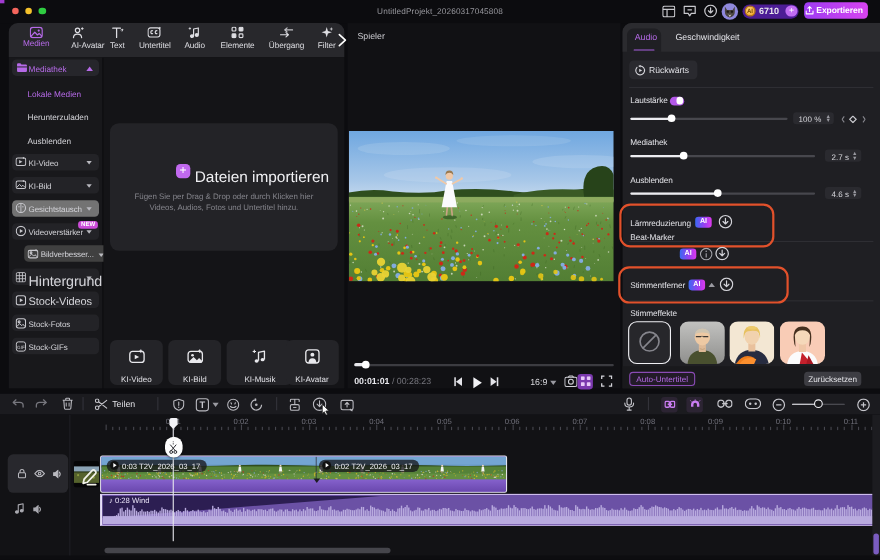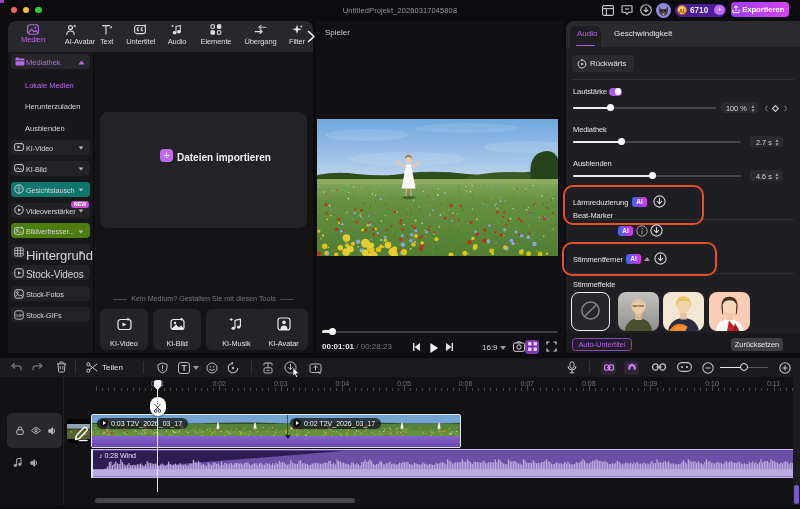--- a/index.html
+++ b/index.html
@@ -153,21 +153,21 @@
             <rect x="0.6" y="1.6" width="8.8" height="6.8" rx="1.6"></rect>
             <path d="M1.4 7.2 L3.8 4.6 L5.6 6.6 L6.8 5.4 L8.6 7.2" stroke-width="0.9"></path>
             <path d="M7.4 0.8 v1.6 M6.6 1.6 h1.6" stroke-width="0.7"></path>
           </svg>
         </span>
         <span class="abs" style="left:15px;top:4px;font-size:7.3px;color:#d4d4d9;white-space:nowrap;letter-spacing:-0.1px">KI-Bild</span>
         <svg class="abs" style="right:6px;top:6.5px" width="6" height="4" viewBox="0 0 7 5" fill="#b9b9bf">
           <path d="M0.5 0.5 L3.5 4.5 L6.5 0.5 Z"></path>
         </svg>
       </div>
-      <div class="abs" style="left:3px;top:129.6px;width:79px;height:15px;background:#0f766e;border-radius:4px">
+      <div class="abs" style="left:3px;top:129.6px;width:79px;height:15px;background:#737373;border-radius:4px">
         <span class="abs" style="left:3px;top:2.5px">
           <svg width="10" height="10" viewBox="0 0 10 10" fill="none" stroke="#c9c9ce" stroke-width="1">
             <circle cx="5" cy="5" r="4.2"></circle>
             <path d="M5 0.8 v8.4" stroke-width="0.8"></path>
             <path d="M2.6 4 h1.2 M6.2 4 h1.2" stroke-width="0.9"></path>
           </svg>
         </span>
         <span class="abs" style="left:15px;top:4px;font-size:7.3px;color:#d4d4d9;white-space:nowrap;letter-spacing:-0.1px">Gesichtstausch</span>
         <svg class="abs" style="right:6px;top:6.5px" width="6" height="4" viewBox="0 0 7 5" fill="#b9b9bf">
           <path d="M0.5 0.5 L3.5 4.5 L6.5 0.5 Z"></path>
@@ -179,21 +179,21 @@
             <circle cx="5" cy="5" r="4.2"></circle>
             <path d="M4 3.2 L7 5 L4 6.8 Z" fill="#c9c9ce" stroke="none"></path>
           </svg>
         </span>
         <span class="abs" style="left:15px;top:4px;font-size:7.3px;color:#d4d4d9;white-space:nowrap;letter-spacing:-0.1px">Videoverstärker</span>
         <svg class="abs" style="right:6px;top:6.5px" width="6" height="4" viewBox="0 0 7 5" fill="#b9b9bf">
           <path d="M0.5 0.5 L3.5 4.5 L6.5 0.5 Z"></path>
         </svg>
         <span class="abs" style="right:1px;top:-2px;background:#cb4bd8;color:#fff;font-size:5.5px;font-weight:bold;border-radius:3px;padding:0.5px 2.5px">NEW</span>
       </div>
-      <div class="abs" style="left:3px;top:171.39999999999998px;width:79px;height:15px;background:#4d7c0f;border-radius:4px">
+      <div class="abs" style="left:14px;top:171.39999999999998px;width:79px;height:15px;background:#404040;border-radius:4px">
         <span class="abs" style="left:3px;top:2.5px">
           <svg width="10" height="10" viewBox="0 0 10 10" fill="none" stroke="#c9c9ce" stroke-width="1">
             <rect x="0.6" y="1.6" width="8.8" height="6.8" rx="1.6"></rect>
             <circle cx="3.2" cy="3.8" r="0.8"></circle>
             <path d="M1.4 7.2 L3.8 5 L5.6 6.8 L6.8 5.6 L8.6 7.2" stroke-width="0.9"></path>
             <path d="M7.8 0.6 v1.8 M6.9 1.5 h1.8" stroke-width="0.7"></path>
           </svg>
         </span>
         <span class="abs" style="left:15px;top:4px;font-size:7.3px;color:#d4d4d9;white-space:nowrap;letter-spacing:-0.1px">Bildverbesser...</span>
         <svg class="abs" style="right:6px;top:6.5px" width="6" height="4" viewBox="0 0 7 5" fill="#b9b9bf">
@@ -239,24 +239,22 @@
           </svg>
         </span>
         <span class="abs" style="left:15px;top:4px;font-size:7.3px;color:#d4d4d9;white-space:nowrap;letter-spacing:-0.1px">Stock-GIFs</span>
       </div>
     </div>
 </div>
 
 <div class="abs" style="left:94px;top:52px;width:219px;height:301px;background:#141417">
   <div class="abs" style="left:6px;top:60px;width:207px;height:116px;background:#232327;border-radius:8px">
     <div class="abs" style="left:60px;top:37px;width:13px;height:13px;border-radius:4px;background:#c169ef;color:#fff;font-size:11px;line-height:12px;text-align:center">+</div>
-    <div class="abs" style="left:77px;top:40px;font-size:10px;font-weight:bold;color:#f0f0f3">Dateien importieren</div>
-  </div>
-  <div class="abs" style="left:0;top:242px;width:219px;text-align:center;font-size:7.2px;color:#77777e">
-    <span style="display:inline-block;width:14px;height:1px;background:#4a4a50;vertical-align:middle;margin-right:4px"></span>Kein Medium? Gestalten Sie mit diesen Tools<span style="display:inline-block;width:14px;height:1px;background:#4a4a50;vertical-align:middle;margin-left:4px"></span>
+    <div class="abs" style="left:77px;top:40px;font-size:14px;font-weight:normal;color:#f0f0f3">Dateien importieren</div>
+    <div class="abs" style="left:0;top:62px;width:207px;text-align:center;font-size:7.2px;line-height:9.5px;color:#85858c">Fügen Sie per Drag &amp; Drop oder durch Klicken hier<br>Videos, Audios, Fotos und Untertitel hinzu.</div>
   </div>
   <div id="toolbtns">
       <div class="abs" style="left:6px;top:257px;width:48px;height:41px;background:#242428;border-radius:6px;text-align:center"><div style="margin-top:8px;display:inline-block"><svg width="15" height="14" viewBox="0 0 15 14" fill="none" stroke="#e8e8ec" stroke-width="1.2">
             <rect x="1" y="2.5" width="13" height="10" rx="2.5"></rect>
             <path d="M5.5 5.5 L9.5 7.5 L5.5 9.5 Z" fill="#e8e8ec" stroke="none"></path>
             <path d="M11 0.8 v2.8 M9.6 2.2 h2.8" stroke-width="1"></path>
           </svg></div><div style="font-size:7.3px;color:#e4e4e9;margin-top:4px">KI-Video</div></div>
       <div class="abs" style="left:59.2px;top:257px;width:48px;height:41px;background:#242428;border-radius:6px;text-align:center"><div style="margin-top:8px;display:inline-block"><svg width="15" height="14" viewBox="0 0 15 14" fill="none" stroke="#e8e8ec" stroke-width="1.2">
             <rect x="1" y="2.5" width="13" height="10" rx="2.5"></rect>
             <circle cx="5" cy="6" r="1.2" fill="#e8e8ec" stroke="none"></circle>

